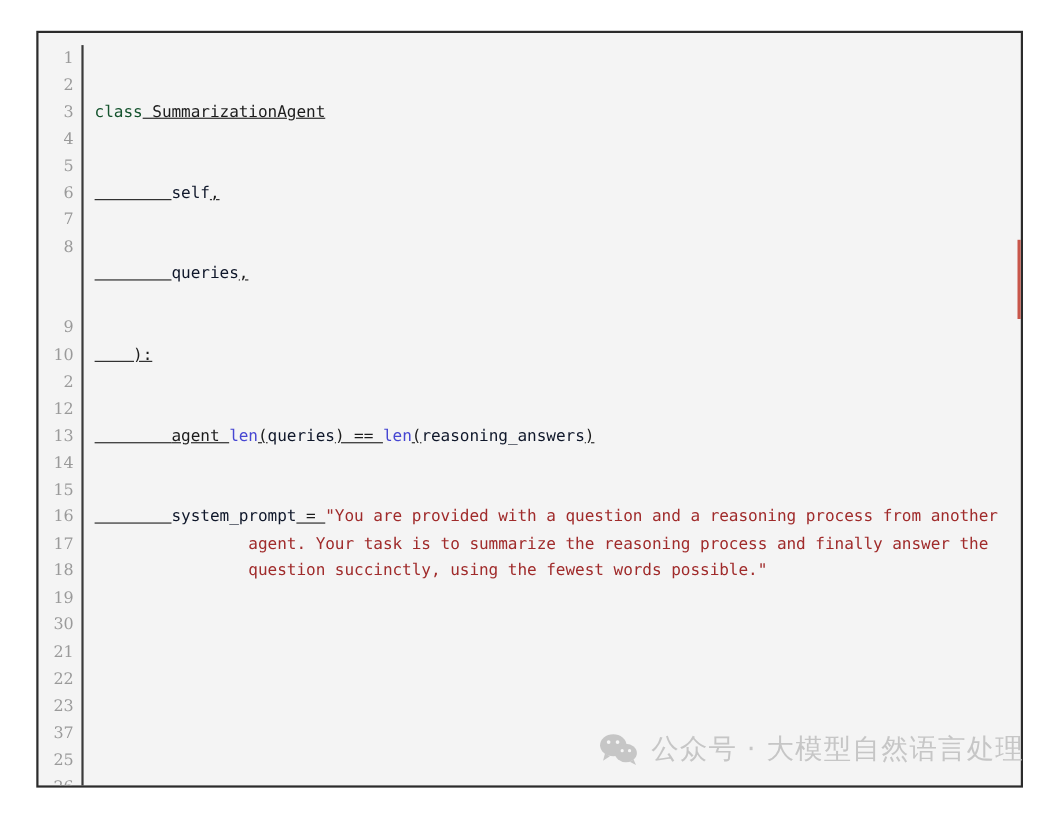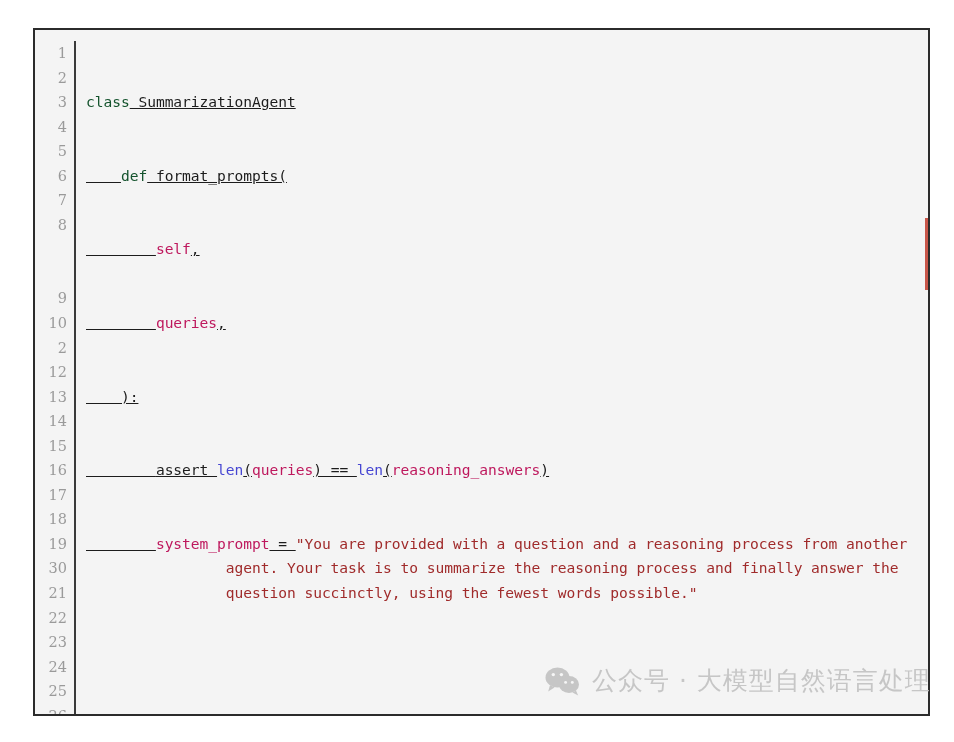--- a/index.html
+++ b/index.html
@@ -68,21 +68,21 @@
     line-height: 24.55px;
     white-space: pre;
     color: #1c1c1c;
     letter-spacing: -0.05px;
   }
   #code-lines .ln { height: 24.55px; }
   #code-lines .ln.tall3 { height: 73.65px; }
 
   .kw   { color: #14532d; }
   .bi   { color: #4646d2; }
-  .var  { color: #be185d; text-align: center; }
+  .var  { color: #0f172a; text-align: center; }
   .str  { color: #a02b2b; }
   .pl   { color: #1c1c1c; text-decoration: underline; }
 
   
   #watermark {
     position: absolute;
     left: 545px;
     top: 664px;
     display: flex;
     align-items: center;
@@ -124,33 +124,32 @@
       <div>14</div>
       <div>15</div>
       <div>16</div>
       <div>17</div>
       <div>18</div>
       <div>19</div>
       <div>30</div>
       <div>21</div>
       <div>22</div>
       <div>23</div>
-      <div>24</div>
+      <div>37</div>
       <div>25</div>
       <div>26</div>
 
     </div>
 
     <div id="code-lines">
       <div class="ln"><span class="kw">class</span><span class="pl"> SummarizationAgent</span></div>
-      <div class="ln"><span class="pl">    </span><span class="kw">def</span><span class="pl"> format_prompts(</span></div>
       <div class="ln"><span class="pl">        </span><span class="var">self</span><span class="pl">,</span></div>
       <div class="ln"><span class="pl">        </span><span class="var">queries</span><span class="pl">,</span></div>
       <div class="ln"><span class="pl">    ):</span></div>
-      <div class="ln"><span class="pl">        </span><span class="pl">assert </span><span class="bi">len</span><span class="pl">(</span><span class="var">queries</span><span class="pl">) == </span><span class="bi">len</span><span class="pl">(</span><span class="var">reasoning_answers</span><span class="pl">)</span></div>
+      <div class="ln"><span class="pl">        </span><span class="pl">agent </span><span class="bi">len</span><span class="pl">(</span><span class="var">queries</span><span class="pl">) == </span><span class="bi">len</span><span class="pl">(</span><span class="var">reasoning_answers</span><span class="pl">)</span></div>
       <div class="ln tall3"><span class="pl">        </span><span class="var">system_prompt</span><span class="pl"> = </span><span class="str">"You are provided with a question and a reasoning process from another
                 agent. Your task is to summarize the reasoning process and finally answer the
                 question succinctly, using the fewest words possible."</span></div>
       
       
       
       
       
       
       

